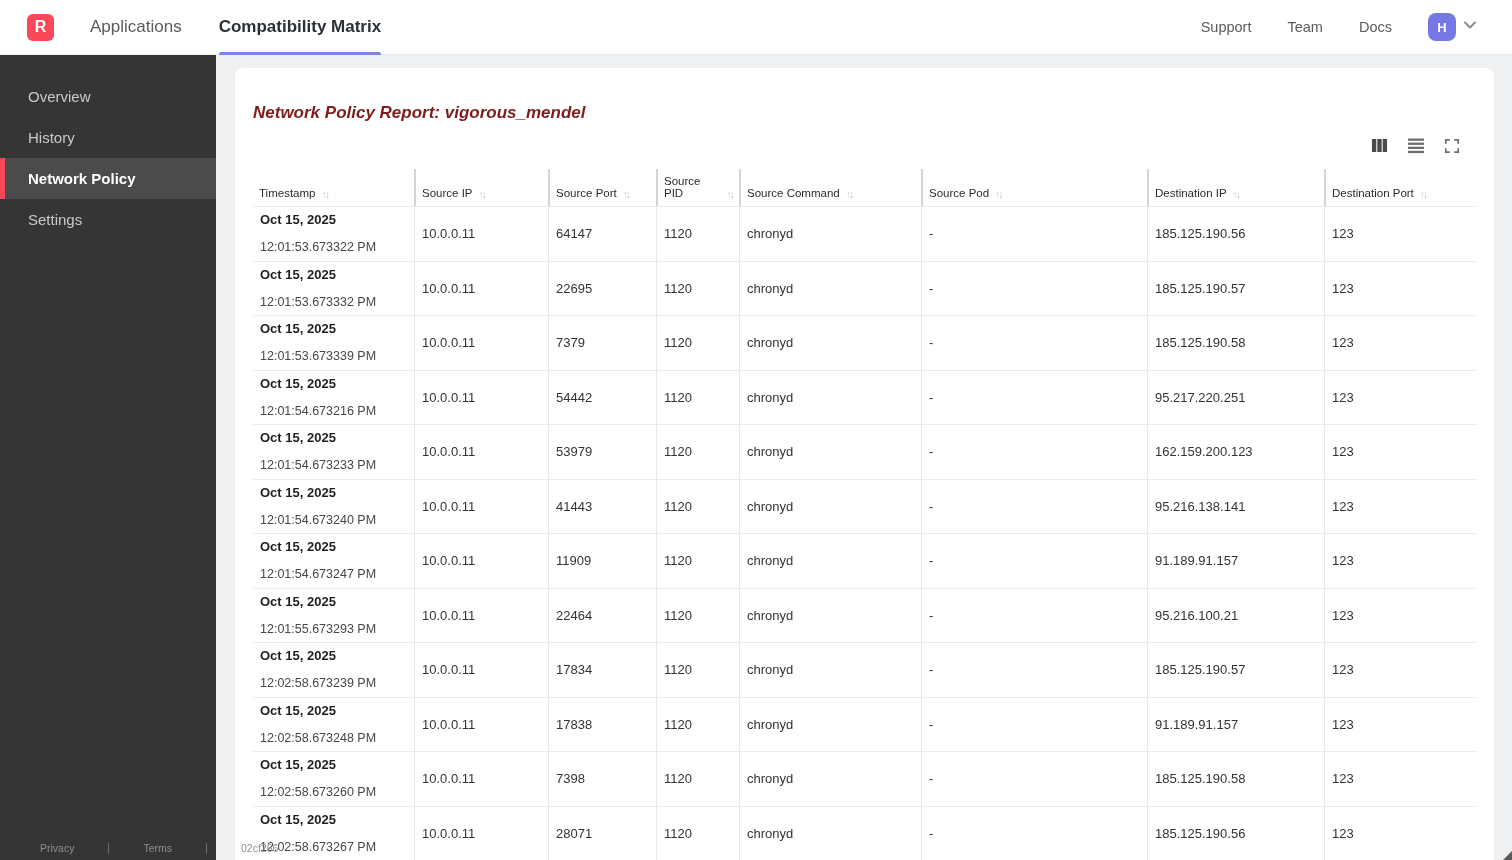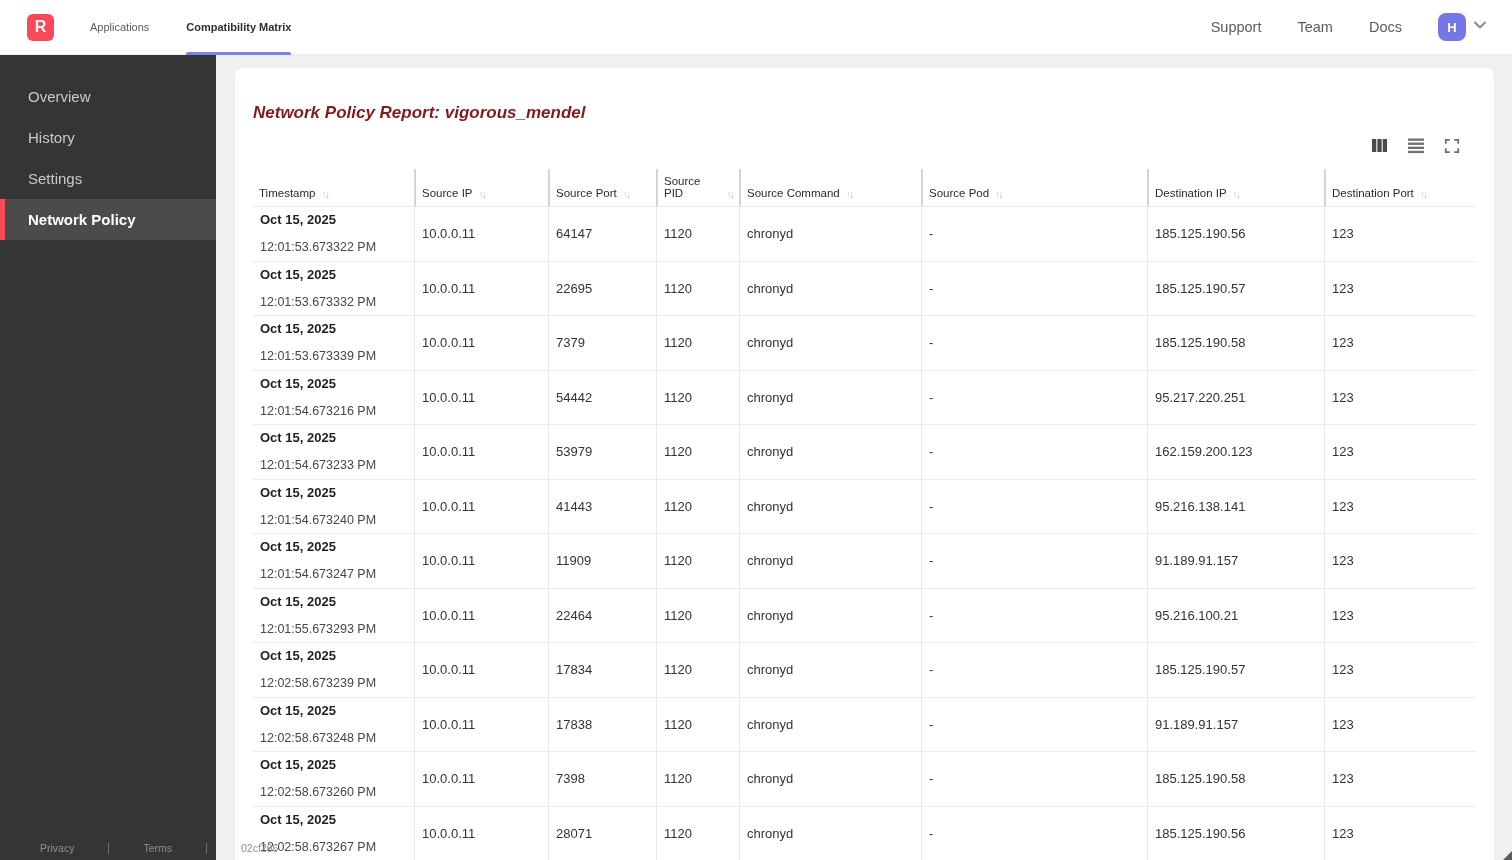--- a/index.html
+++ b/index.html
@@ -6,26 +6,26 @@
   html,body { width:1512px; height:860px; overflow:hidden; }
   body { font-family:"Liberation Sans", sans-serif; background:#eef0f2; color:#333; }
 
   
   .navbar { position:fixed; top:0; left:0; width:1512px; height:55px; background:#fff;
             border-bottom:1px solid #ececec; display:flex; align-items:center; z-index:20; }
   .logo { width:27px; height:27px; margin-left:27px; border-radius:6px; background:#f9485a;
           color:#fff; font-weight:700; font-size:16px; display:flex; align-items:center;
           justify-content:center; flex:0 0 auto; }
   .nav-tabs { display:flex; align-items:stretch; height:55px; margin-left:36px; gap:37px; }
-  .nav-tab { position:relative; display:flex; align-items:center; height:55px; font-size:11px;
+  .nav-tab { position:relative; display:flex; align-items:center; height:55px; font-size:17px;
              color:#5b5b5b; cursor:pointer; }
   .nav-tab.active { color:#2b2f36; font-weight:700; }
   .tab-underline { position:absolute; left:0; right:0; bottom:0; height:3px; background:#7b83eb;
                    border-radius:2px 2px 0 0; }
-  .nav-right { margin-left:auto; display:flex; align-items:center; gap:36px; padding-right:24px; }
+  .nav-right { margin-left:auto; display:flex; align-items:center; gap:36px; padding-right:34px; }
   .nav-link { font-size:14.5px; color:#5b5b5b; text-decoration:none; cursor:pointer; }
   .avatar-wrap { display:flex; align-items:center; gap:6px; cursor:pointer; }
   .avatar { width:28px; height:28px; border-radius:8px; background:#7577e4; color:#fff;
             font-size:13px; font-weight:700; display:flex; align-items:center; justify-content:center; }
 
   
   .sidebar { position:fixed; top:55px; left:0; bottom:0; width:216px; background:#353535; z-index:10; }
   .side-nav { padding-top:21px; }
   .side-item { height:41px; display:flex; align-items:center; padding-left:28px; font-size:15px;
                color:#c9c9c9; cursor:pointer; }
@@ -91,22 +91,22 @@
           </svg>
       </span>
     </div>
   </div>
 </header>
 
 <aside class="sidebar">
   <nav class="side-nav">
       <div class="side-item" data-bind="sidebar.items.0.label">Overview</div>
       <div class="side-item" data-bind="sidebar.items.1.label">History</div>
+      <div class="side-item active" data-bind="sidebar.items.2.label">Network Policy</div>
       <div class="side-item" data-bind="sidebar.items.3.label">Settings</div>
-      <div class="side-item active" data-bind="sidebar.items.2.label">Network Policy</div>
     </nav>
   <div class="side-footer">
     <span data-bind="sidebar.footer.privacy">Privacy</span>
     <span class="sep"></span>
     <span data-bind="sidebar.footer.terms">Terms</span>
     <span class="sep"></span>
     <span data-bind="sidebar.footer.version">02cf266</span>
   </div>
 </aside>
 

